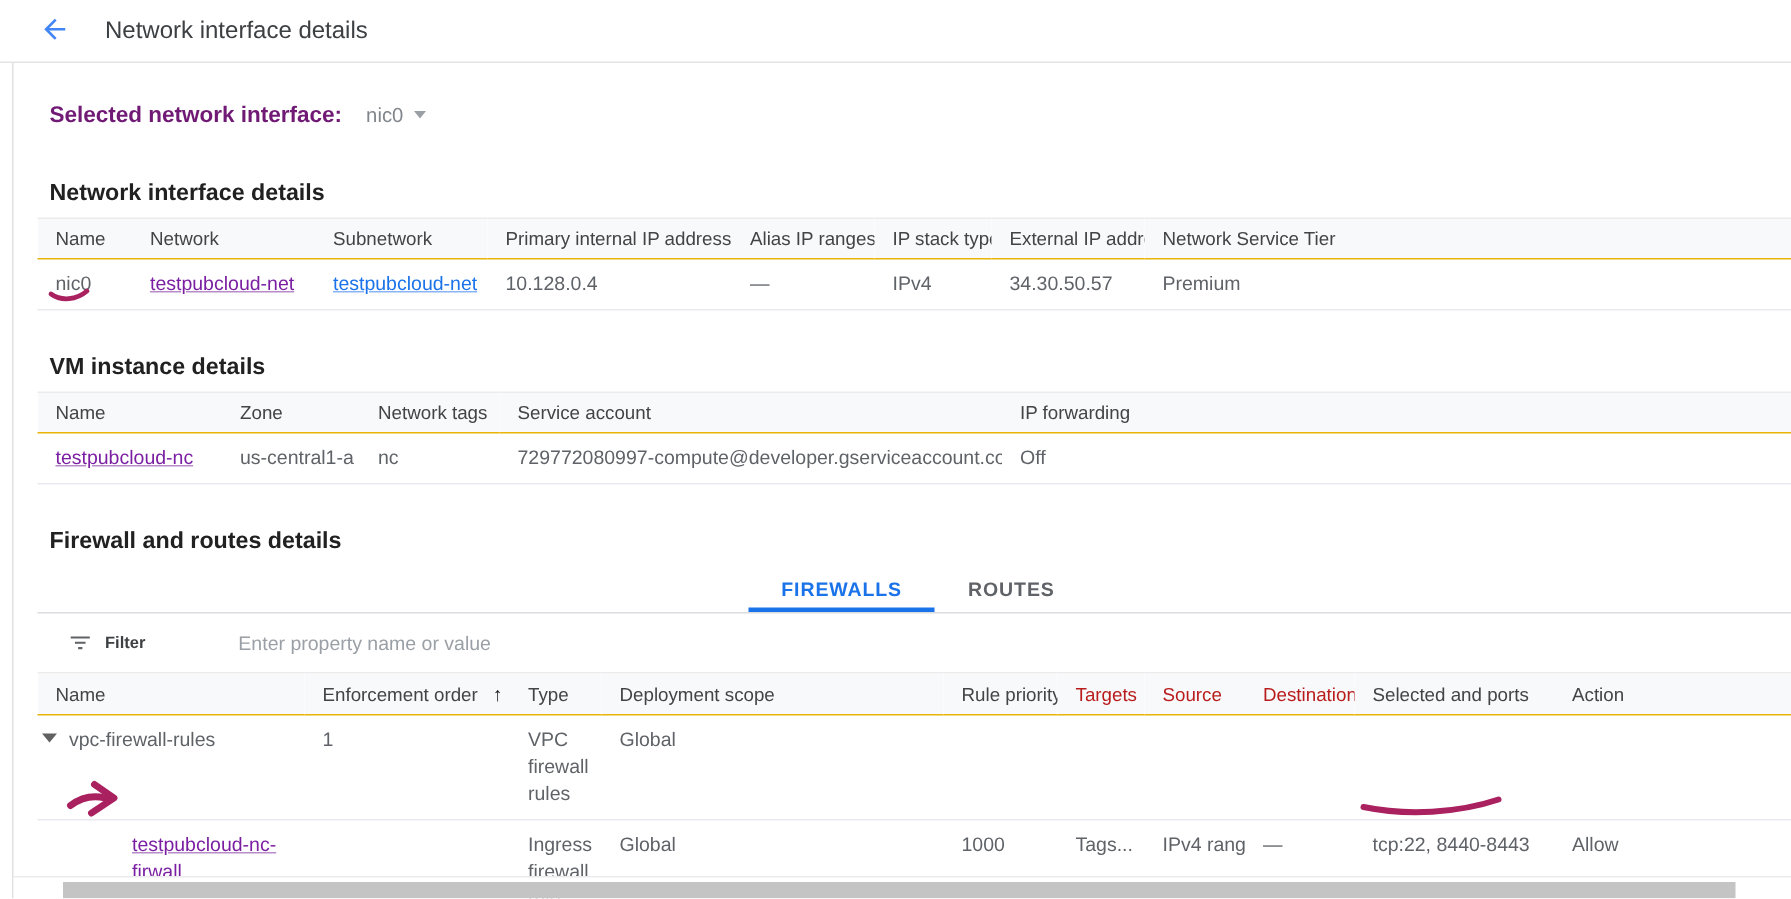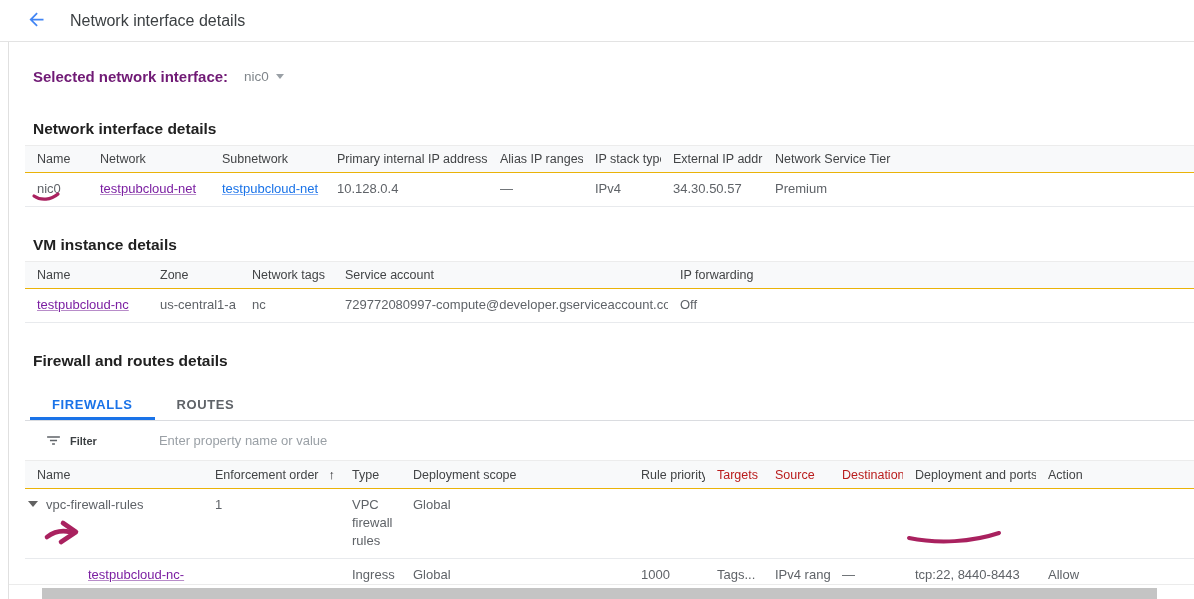--- a/index.html
+++ b/index.html
@@ -35,21 +35,21 @@
     font-weight:400; color:#424446; font-size:12.5px; text-align:left;
     padding:6px 8px 6px 12px; white-space:nowrap; overflow:hidden; }
   tbody td { color:#5f6368; font-size:13px; padding:7px 8px 8px 12px;
     border-bottom:1px solid #e8eaed; vertical-align:top; white-space:nowrap;
     overflow:hidden; line-height:18px; }
   a.lnk { text-decoration:underline; cursor:pointer; }
   a.blue { color:#1a73e8; text-decoration-color:#8ab4f8; }
   a.purple { color:#7b1fa2; text-decoration-color:#b88cc9; }
 
   
-  .tabs { margin-top:21px; display:flex; border-bottom:1px solid #dadce0; }
+  .tabs { margin-top:9px; display:flex; border-bottom:1px solid #dadce0;justify-content:center; }
   .tab { padding:6px 22px 8px; font-size:13px; letter-spacing:.6px; font-weight:700;
     color:#5f6368; background:none; border:none; cursor:pointer; font-family:inherit; }
   .tab.active { color:#1a73e8; border-bottom:3px solid #1a73e8; padding-bottom:5px;
     margin-left:5px; }
 
   
   .filter-bar { display:flex; align-items:center; height:39px; padding-left:20px; }
   .filter-icon-btn { border:none; background:none; cursor:pointer; width:18px; height:18px;
     display:flex; align-items:center; padding:0; }
   .filter-label { margin-left:7px; font-size:11px; font-weight:700; color:#3c4043; }
@@ -204,21 +204,21 @@
       <thead>
         <tr>
           <th>Name</th>
           <th><span>Enforcement order</span><span class="sort-arrow">↑</span></th>
           <th>Type</th>
           <th>Deployment scope</th>
           <th class="num-col">Rule priority</th>
           <th class="dim">Targets</th>
           <th class="dim">Source</th>
           <th class="dim">Destination</th>
-          <th>Deployment and ports</th>
+          <th>Selected and ports</th>
           <th>Action</th>
         </tr>
       </thead>
       <tbody>
         <tr style="height:63px">
           <td class="name-cell-group"><span class="expander"></span><span>vpc-firewall-rules</span></td>
           <td>1</td>
           <td>VPC firewall rules</td>
           <td>Global</td>
           <td class="num-col"></td>

